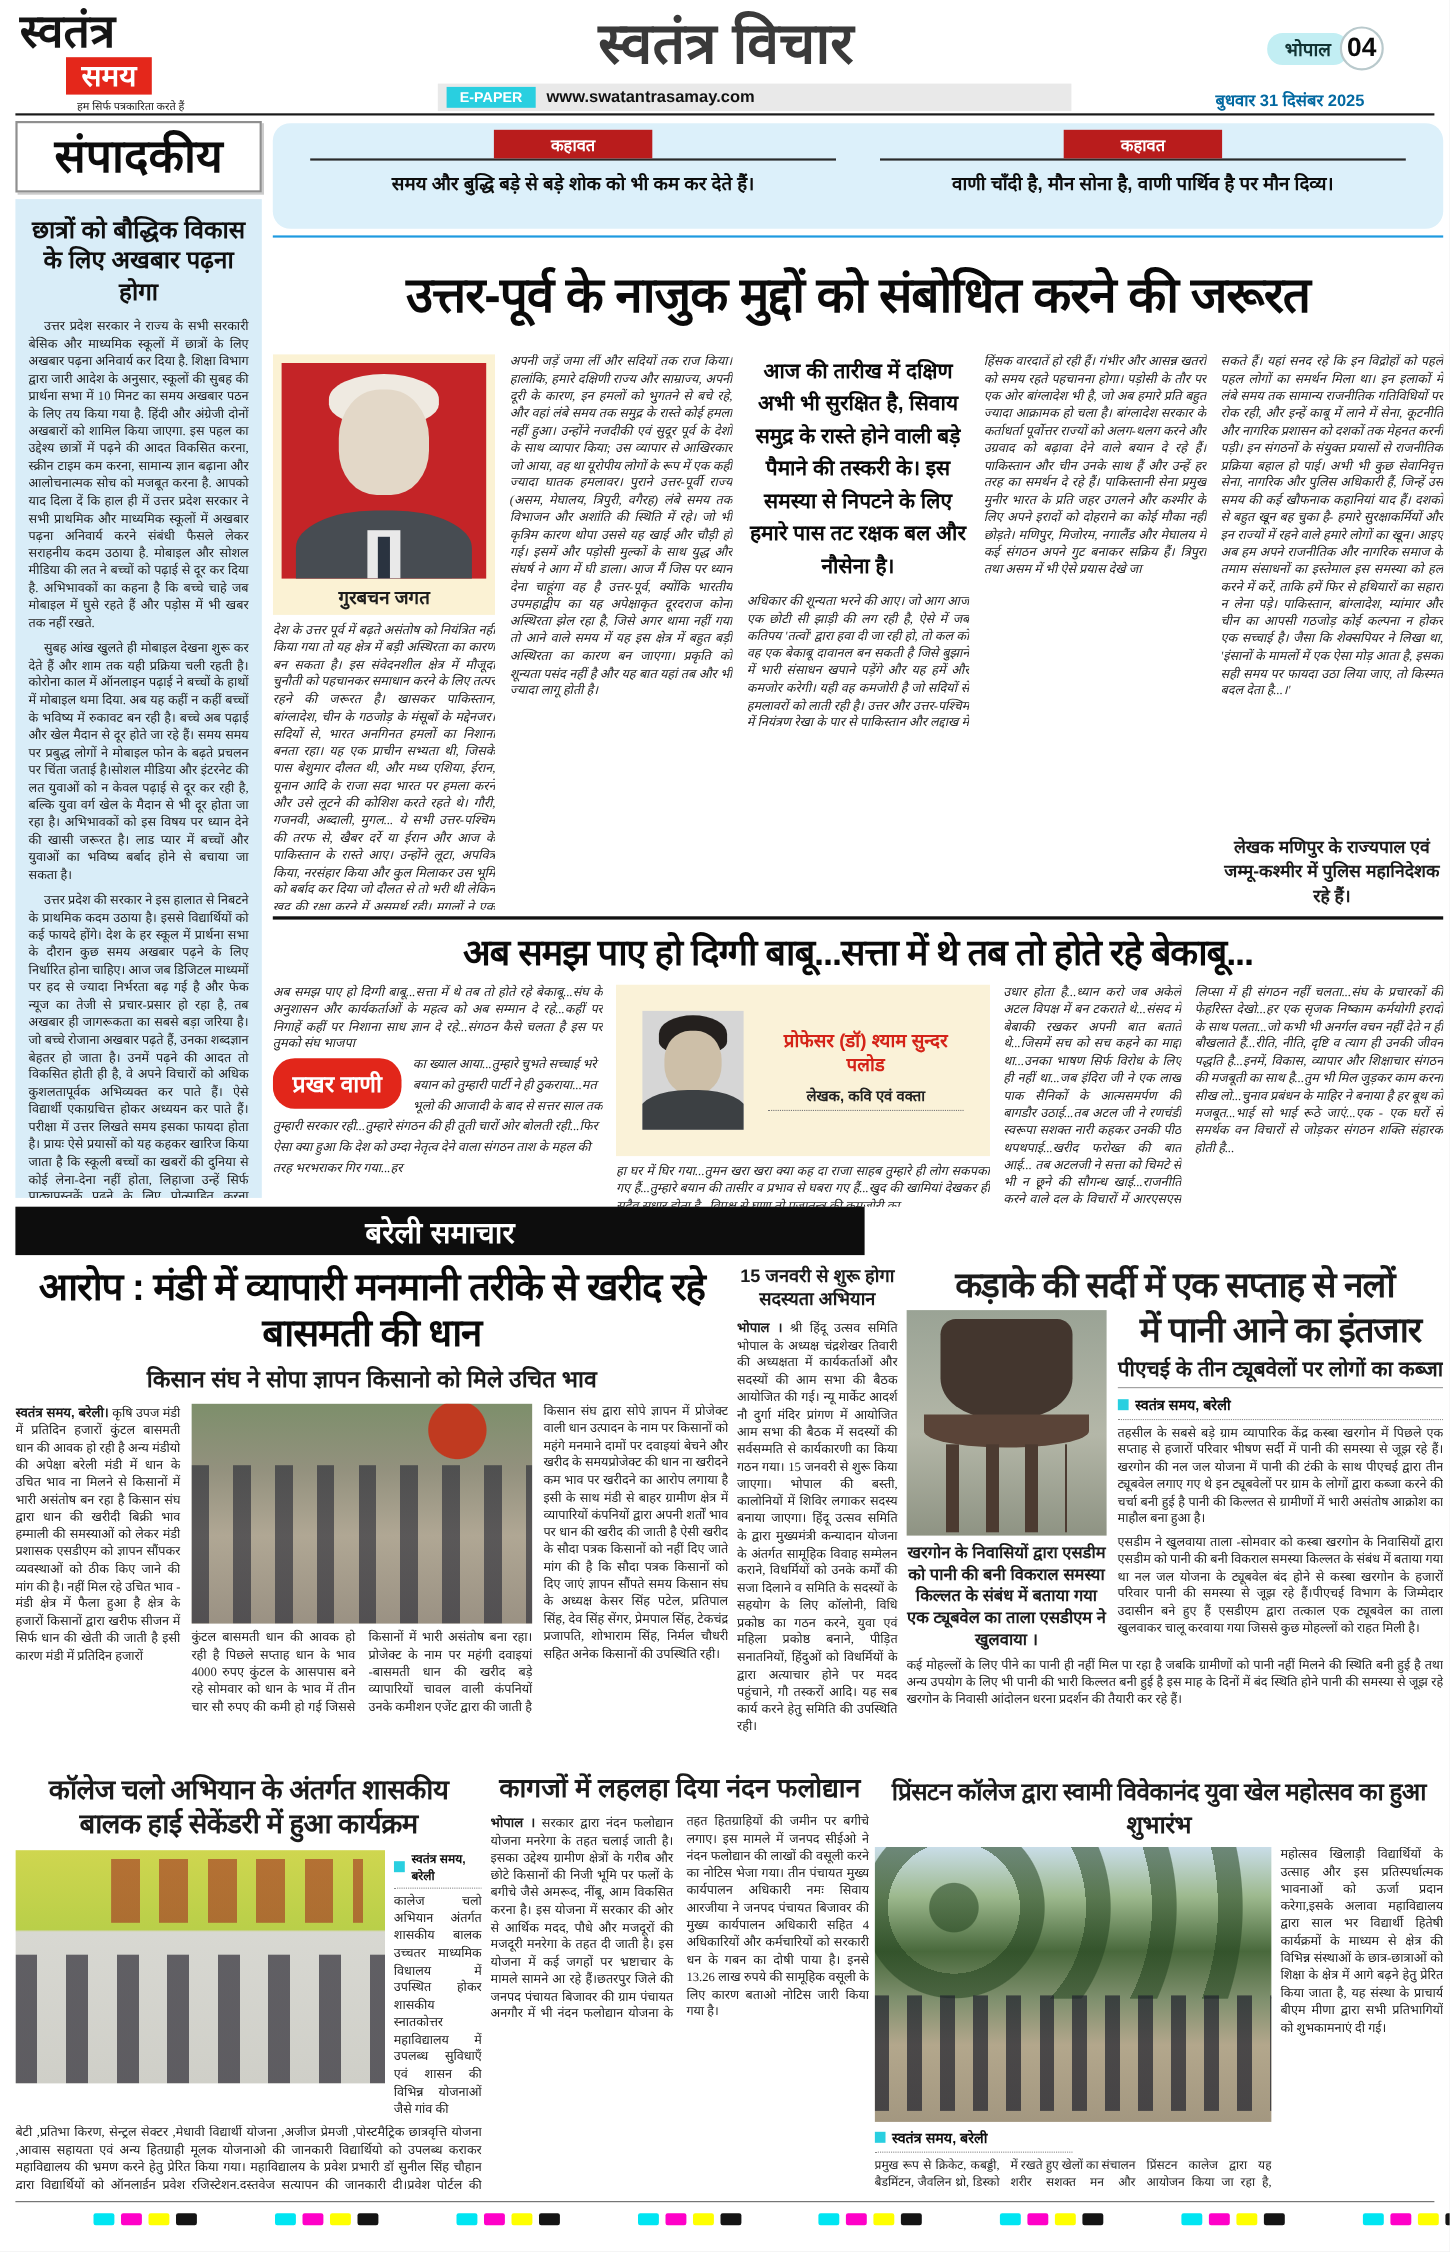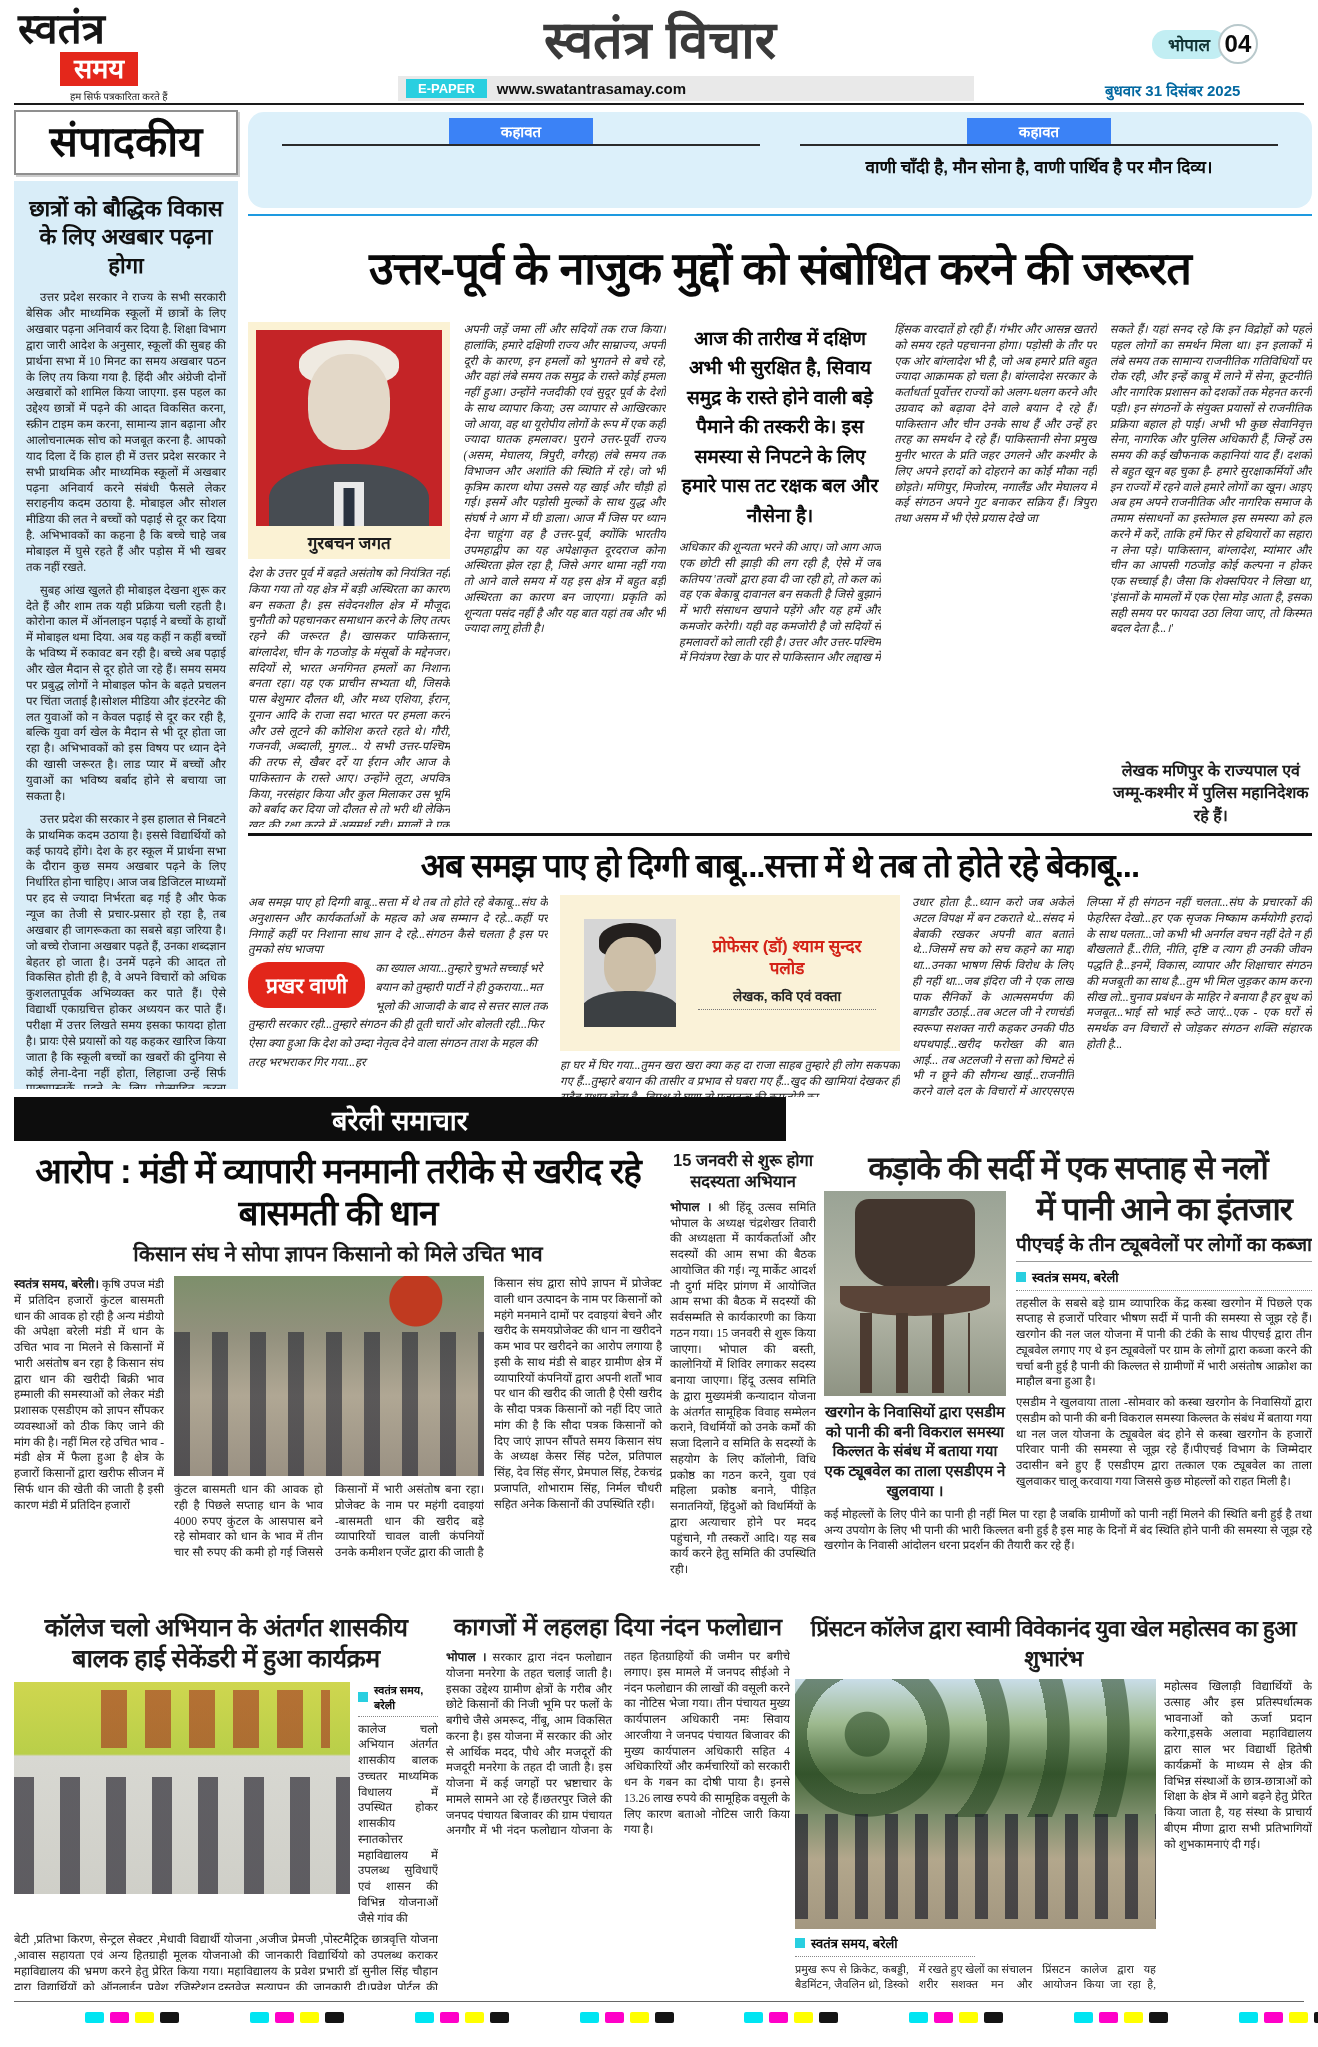--- a/index.html
+++ b/index.html
@@ -33,21 +33,21 @@
             text-align:center;line-height:1.25;}
   .ed-panel{background:#d9edf8;padding:10px 12px;overflow:hidden;}
   .ed-head{font-family:"Liberation Sans",sans-serif;font-size:22px;font-weight:700;color:#101010;
            text-align:center;line-height:1.3;margin:4px 0 10px;}
   .ed-para{font-size:11.5px;line-height:1.38;text-align:justify;margin:0 0 7px;text-indent:14px;}
 
   
   .prov-panel{background:#dcf0fa;border-radius:16px;display:flex;padding:6px 34px 0;box-sizing:border-box;gap:40px;}
   .prov-half{flex:1;position:relative;text-align:center;}
   .kah-wrap{border-bottom:2px solid #2b2b2b;padding-bottom:0;}
-  .kah-label{display:inline-block;background:#3b82f6;color:#fff;font-family:"Liberation Sans",sans-serif;
+  .kah-label{display:inline-block;background:#b91c1c;color:#fff;font-family:"Liberation Sans",sans-serif;
              font-size:15px;font-weight:700;padding:3px 52px;}
   .prov-quote{font-family:"Liberation Sans",sans-serif;font-size:17px;font-weight:700;color:#0d0d0d;margin-top:9px;}
 
   
   .lead-rule{background:#1e9ae0;}
   .lead-head{font-family:"Liberation Sans",sans-serif;font-size:45px;font-weight:800;color:#0a0a0a;
              text-align:center;display:flex;align-items:center;justify-content:center;letter-spacing:-1px;}
   .lead-body{display:flex;gap:13px;overflow:hidden;}
   .lead-col{flex:1;overflow:hidden;display:flex;flex-direction:column;}
   .lead-txt{font-size:11.5px;line-height:1.37;text-align:justify;font-style:italic;}
@@ -200,20 +200,21 @@
       <p class="ed-para">सुबह आंख खुलते ही मोबाइल देखना शुरू कर देते हैं और शाम तक यही प्रक्रिया चली रहती है। कोरोना काल में ऑनलाइन पढ़ाई ने बच्चों के हाथों में मोबाइल थमा दिया. अब यह कहीं न कहीं बच्चों के भविष्य में रुकावट बन रही है। बच्चे अब पढ़ाई और खेल मैदान से दूर होते जा रहे हैं। समय समय पर प्रबुद्ध लोगों ने मोबाइल फोन के बढ़ते प्रचलन पर चिंता जताई है।सोशल मीडिया और इंटरनेट की लत युवाओं को न केवल पढ़ाई से दूर कर रही है, बल्कि युवा वर्ग खेल के मैदान से भी दूर होता जा रहा है। अभिभावकों को इस विषय पर ध्यान देने की खासी जरूरत है। लाड प्यार में बच्चों और युवाओं का भविष्य बर्बाद होने से बचाया जा सकता है।</p>
       <p class="ed-para">उत्तर प्रदेश की सरकार ने इस हालात से निबटने के प्राथमिक कदम उठाया है। इससे विद्यार्थियों को कई फायदे होंगे। देश के हर स्कूल में प्रार्थना सभा के दौरान कुछ समय अखबार पढ़ने के लिए निर्धारित होना चाहिए। आज जब डिजिटल माध्यमों पर हद से ज्यादा निर्भरता बढ़ गई है और फेक न्यूज का तेजी से प्रचार-प्रसार हो रहा है, तब अखबार ही जागरूकता का सबसे बड़ा जरिया है। जो बच्चे रोजाना अखबार पढ़ते हैं, उनका शब्दज्ञान बेहतर हो जाता है। उनमें पढ़ने की आदत तो विकसित होती ही है, वे अपने विचारों को अधिक कुशलतापूर्वक अभिव्यक्त कर पाते हैं। ऐसे विद्यार्थी एकाग्रचित्त होकर अध्ययन कर पाते हैं। परीक्षा में उत्तर लिखते समय इसका फायदा होता है। प्रायः ऐसे प्रयासों को यह कहकर खारिज किया जाता है कि स्कूली बच्चों का खबरों की दुनिया से कोई लेना-देना नहीं होता, लिहाजा उन्हें सिर्फ पाठ्यपुस्तकें पढ़ने के लिए प्रोत्साहित करना चाहिए। वास्तव में यह धारणा सही नहीं है। भले ही अखबारों में छपने वाली खबरों का स्कूली पढ़ाई और परीक्षाओं से ज्यादा संबंध न हो, लेकिन उन्हें पढ़ने-सुनने से विद्यार्थियों के सोचने-समझने का नजरिया बदलता है। चाहे उन्हें शुरुआत में कई खबरें समझ में न आएं।</p>
     </div>
   </div>
 
   <div class="abs prov-panel" style="left:248px;top:112px;width:1064px;height:96px;">
     <div class="prov-half">
       <div class="kah-wrap">
         <span class="kah-label">कहावत</span>
       </div>
+      <div class="prov-quote">समय और बुद्धि बड़े से बड़े शोक को भी कम कर देते हैं।</div>
     </div>
     <div class="prov-half">
       <div class="kah-wrap">
         <span class="kah-label">कहावत</span>
       </div>
       <div class="prov-quote">वाणी चाँदी है, मौन सोना है, वाणी पार्थिव है पर मौन दिव्य।</div>
     </div>
   </div>
 
   <div class="abs lead-rule" style="left:248px;top:214px;width:1064px;height:2px;"></div>

